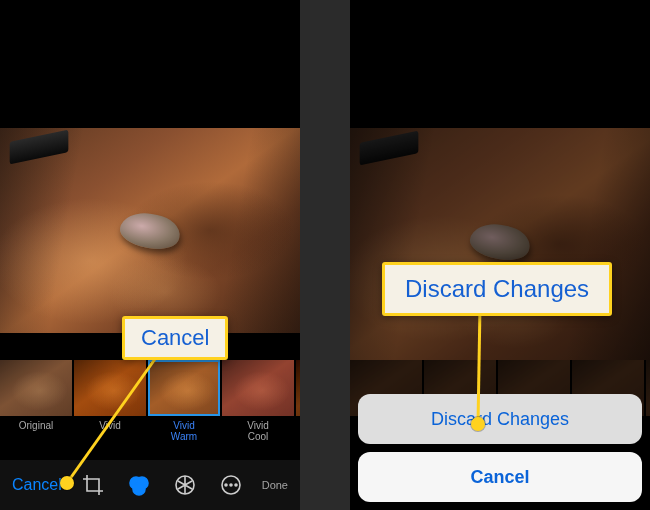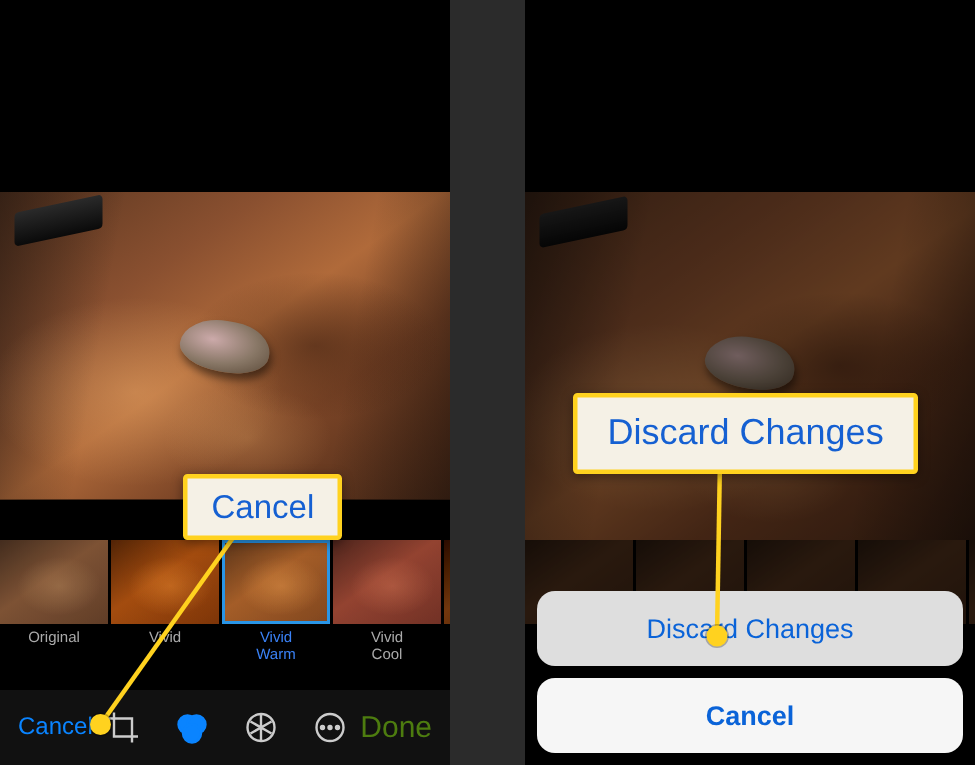--- a/index.html
+++ b/index.html
@@ -91,21 +91,21 @@
   }
   .thumb.selected .tlabel { color:#3a82f7; }
 
   .toolbar {
     position:absolute; left:0; bottom:0; width:300px; height:50px;
     display:flex; align-items:center; justify-content:space-between;
     padding:0 12px;
     background:#111;
   }
   .toolbar .link { color:#0a84ff; font-size:16px; }
-  .toolbar .done { color:#4d7c0f; font-size:20px; }
+  .toolbar .done { color:#a3a3a3; font-size:11px; }
   .tool-icons { display:flex; gap:22px; align-items:center; }
   .ticon { width:24px; height:24px; display:flex; align-items:center; justify-content:center; }
   .ticon svg { stroke:#ccc; fill:none; stroke-width:1.6; }
   .ticon.active svg { stroke:#0a84ff; fill:#0a84ff; }
 
   
   .callout {
     position:absolute;
     background:#f5f1e6;
     border:3px solid #ffd21f;

